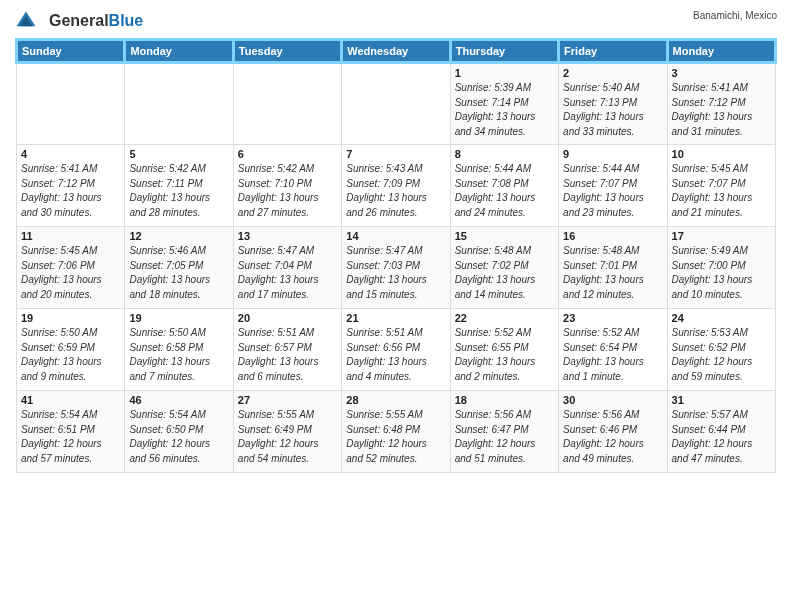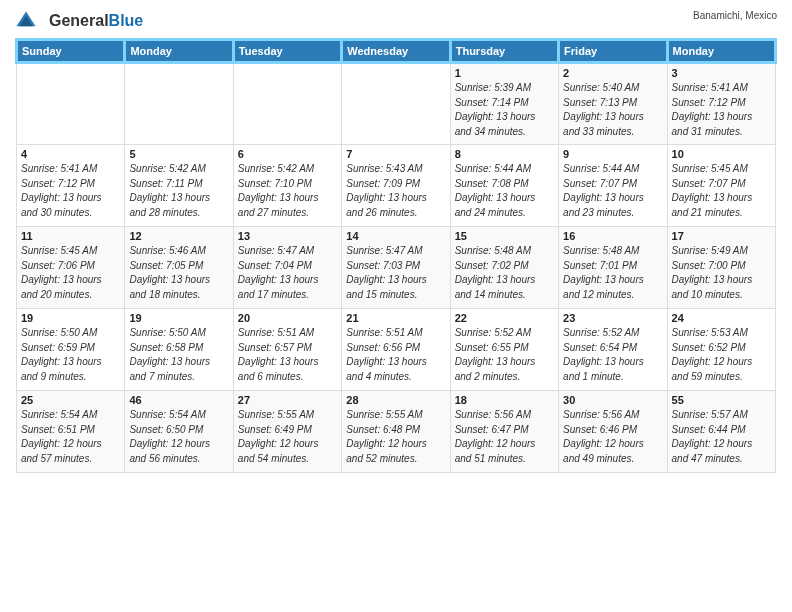--- a/index.html
+++ b/index.html
@@ -165,23 +165,23 @@
         <tr>
           <td><span class="day-number">19</span><span class="day-info">Sunrise: 5:50 AM<br>Sunset: 6:59 PM<br>Daylight: 13 hours and 9 minutes.</span></td>
           <td><span class="day-number">19</span><span class="day-info">Sunrise: 5:50 AM<br>Sunset: 6:58 PM<br>Daylight: 13 hours and 7 minutes.</span></td>
           <td><span class="day-number">20</span><span class="day-info">Sunrise: 5:51 AM<br>Sunset: 6:57 PM<br>Daylight: 13 hours and 6 minutes.</span></td>
           <td><span class="day-number">21</span><span class="day-info">Sunrise: 5:51 AM<br>Sunset: 6:56 PM<br>Daylight: 13 hours and 4 minutes.</span></td>
           <td><span class="day-number">22</span><span class="day-info">Sunrise: 5:52 AM<br>Sunset: 6:55 PM<br>Daylight: 13 hours and 2 minutes.</span></td>
           <td><span class="day-number">23</span><span class="day-info">Sunrise: 5:52 AM<br>Sunset: 6:54 PM<br>Daylight: 13 hours and 1 minute.</span></td>
           <td><span class="day-number">24</span><span class="day-info">Sunrise: 5:53 AM<br>Sunset: 6:52 PM<br>Daylight: 12 hours and 59 minutes.</span></td>
         </tr>
         <tr>
-          <td><span class="day-number">25</span><span class="day-info">Sunrise: 5:54 AM<br>Sunset: 6:51 PM<br>Daylight: 12 hours and 57 minutes.</span></td>
+          <td><span class="day-number">41</span><span class="day-info">Sunrise: 5:54 AM<br>Sunset: 6:51 PM<br>Daylight: 12 hours and 57 minutes.</span></td>
           <td><span class="day-number">46</span><span class="day-info">Sunrise: 5:54 AM<br>Sunset: 6:50 PM<br>Daylight: 12 hours and 56 minutes.</span></td>
           <td><span class="day-number">27</span><span class="day-info">Sunrise: 5:55 AM<br>Sunset: 6:49 PM<br>Daylight: 12 hours and 54 minutes.</span></td>
           <td><span class="day-number">28</span><span class="day-info">Sunrise: 5:55 AM<br>Sunset: 6:48 PM<br>Daylight: 12 hours and 52 minutes.</span></td>
           <td><span class="day-number">18</span><span class="day-info">Sunrise: 5:56 AM<br>Sunset: 6:47 PM<br>Daylight: 12 hours and 51 minutes.</span></td>
           <td><span class="day-number">30</span><span class="day-info">Sunrise: 5:56 AM<br>Sunset: 6:46 PM<br>Daylight: 12 hours and 49 minutes.</span></td>
-          <td><span class="day-number">55</span><span class="day-info">Sunrise: 5:57 AM<br>Sunset: 6:44 PM<br>Daylight: 12 hours and 47 minutes.</span></td>
+          <td><span class="day-number">31</span><span class="day-info">Sunrise: 5:57 AM<br>Sunset: 6:44 PM<br>Daylight: 12 hours and 47 minutes.</span></td>
         </tr>
       </tbody>
   </table>
 </div>
 
 </body></html>

